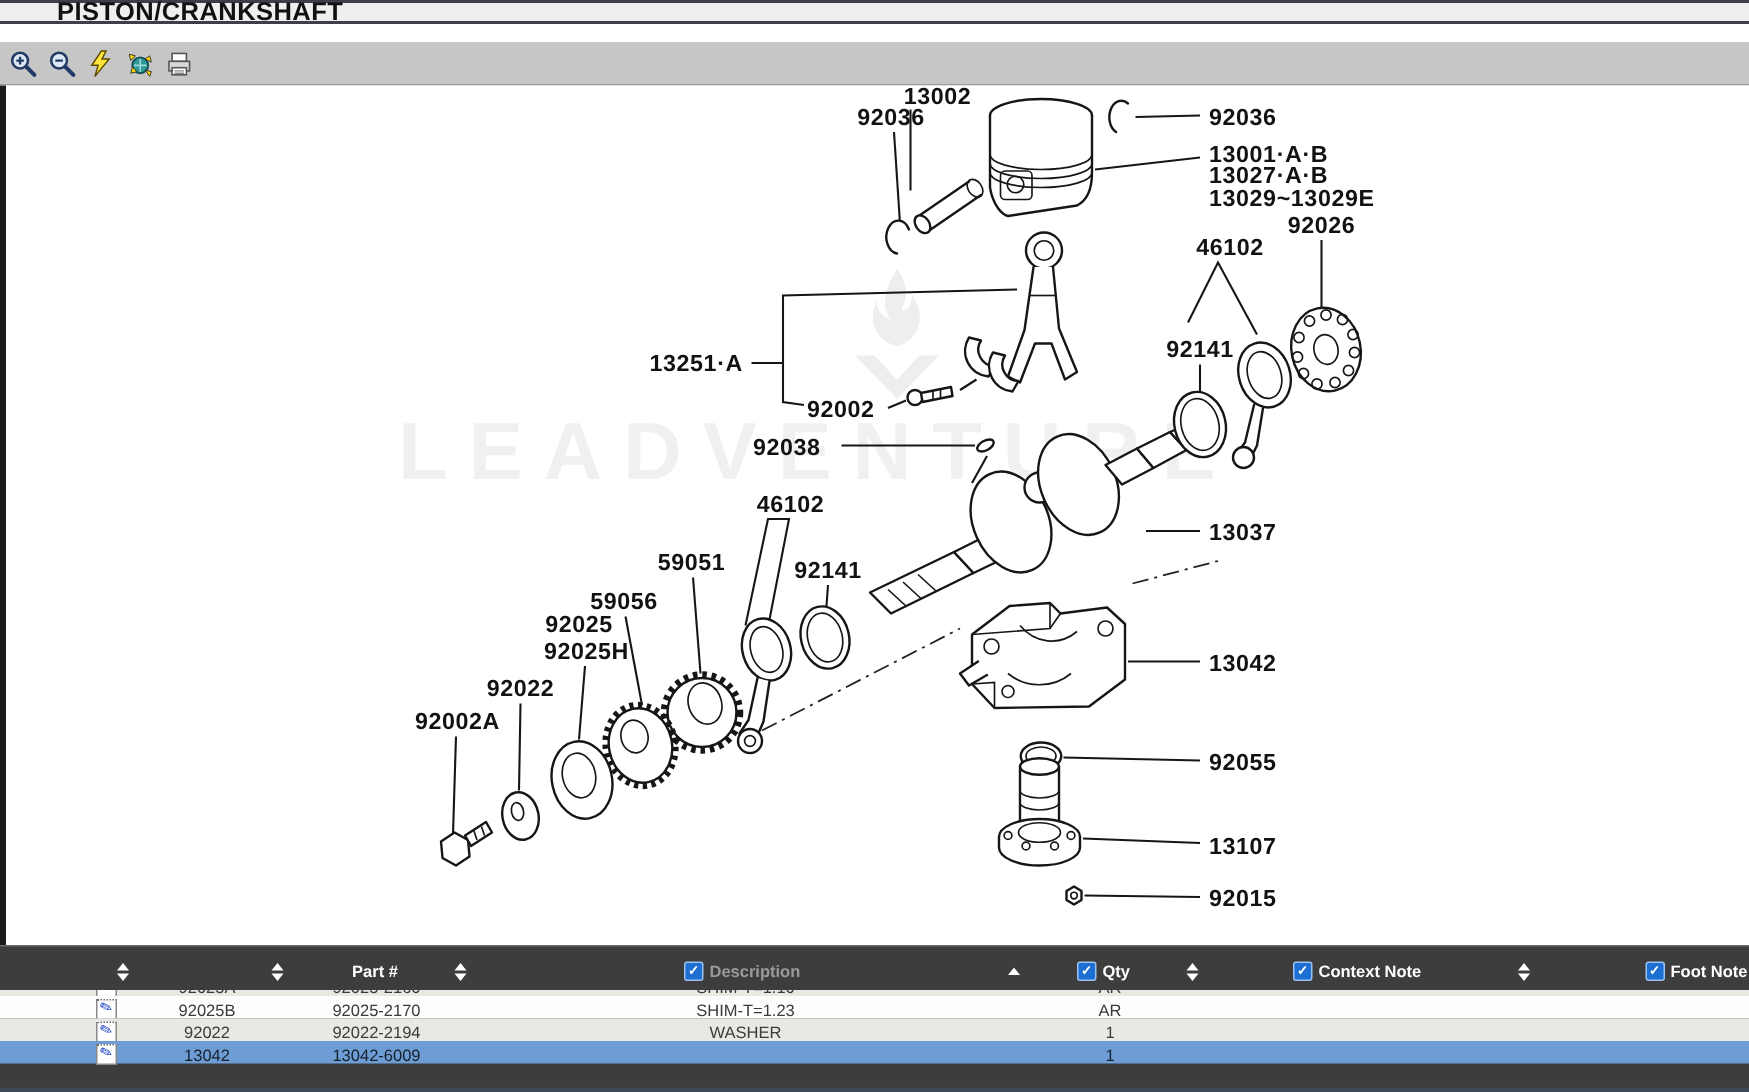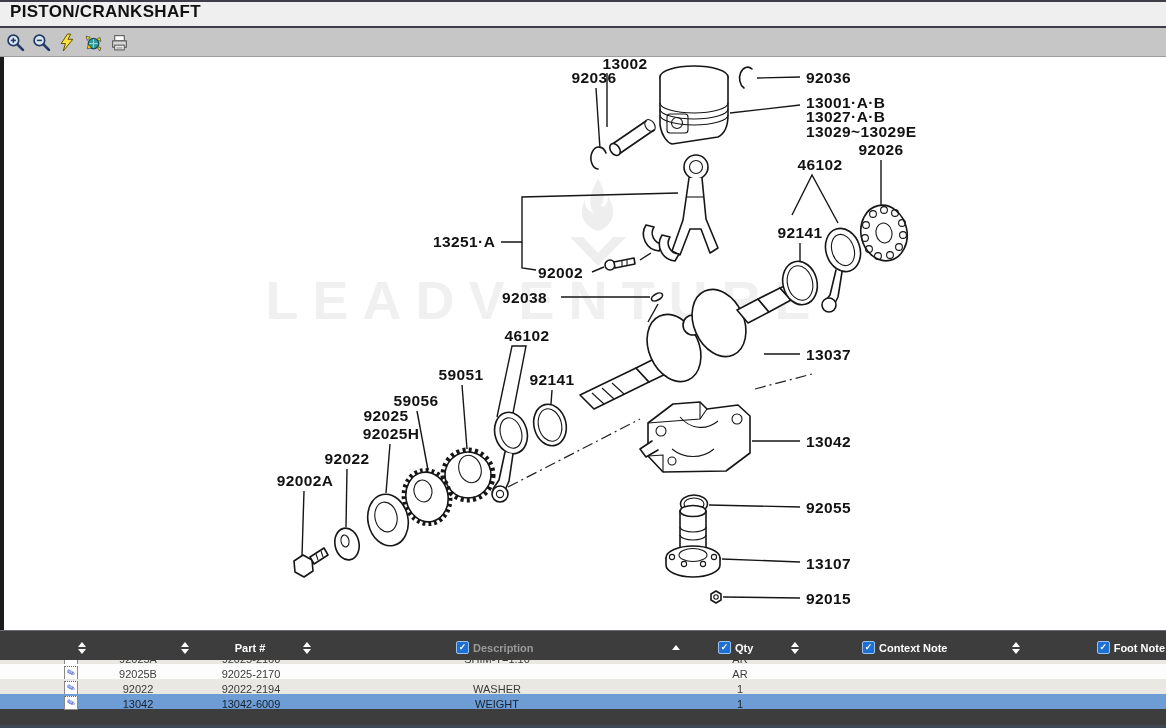--- a/index.html
+++ b/index.html
@@ -1,22 +1,22 @@
 <!DOCTYPE html>
 <html><head>
 <meta charset="utf-8">
 <style>
   html,body{margin:0;padding:0;background:#fff;}
   body{width:1166px;height:728px;overflow:hidden;position:relative;
        font-family:"Liberation Sans",sans-serif;-webkit-font-smoothing:antialiased;}
 
   
-  .titlebar{position:absolute;left:0;top:0;width:1166px;height:28px;
+  .titlebar{position:absolute;left:0;top:0;width:1166px;height:16px;
     background:#efefef;border-top:2px solid #3e3e48;border-bottom:2px solid #3e3e48;
-    box-sizing:border-box;display:flex;align-items:flex-start;}
+    box-sizing:border-box;display:flex;align-items:center;padding-left:28px;}
   .titlebar .title{font-size:17px;font-weight:bold;color:#111;padding-left:10px;letter-spacing:.3px;}
 
   
   .toolbar{position:absolute;left:0;top:28px;width:1166px;height:29px;background:#c6c6c6;
     border-bottom:1px solid #9c9c9c;box-sizing:border-box;display:flex;align-items:center;gap:6px;padding-left:5px;}
   .tbtn{width:20px;height:20px;display:flex;align-items:center;justify-content:center;cursor:pointer;}
 
   
   .diagram{position:absolute;left:0;top:57px;width:1166px;height:573px;background:#fff;}
   .left-edge{position:absolute;left:0;top:0;width:4px;height:573px;background:#1b1b1b;}
@@ -411,37 +411,37 @@
       <span class="cell c-part">92025-2160</span>
       <span class="cell c-desc">SHIM-T=1.10</span>
       <span class="cell c-qty">AR</span>
       <span class="cell c-ctx"></span>
       <span class="cell c-foot"></span>
     </div>
     <div class="trow plain">
       <span class="rowicon"></span>
       <span class="cell c-ref">92025B</span>
       <span class="cell c-part">92025-2170</span>
+      <span class="cell c-desc">SHIM-T=1.23</span>
       <span class="cell c-qty">AR</span>
       <span class="cell c-ctx"></span>
       <span class="cell c-foot"></span>
     </div>
     <div class="trow alt">
       <span class="rowicon"></span>
       <span class="cell c-ref">92022</span>
       <span class="cell c-part">92022-2194</span>
       <span class="cell c-desc">WASHER</span>
       <span class="cell c-qty">1</span>
       <span class="cell c-ctx"></span>
       <span class="cell c-foot"></span>
     </div>
     <div class="trow sel">
       <span class="rowicon"></span>
       <span class="cell c-ref">13042</span>
       <span class="cell c-part">13042-6009</span>
-      <span class="cell c-desc">WEIGHT</span>
       <span class="cell c-qty">1</span>
       <span class="cell c-ctx"></span>
       <span class="cell c-foot"></span>
     </div>
   </div>
   <div class="tp-bottom"></div>
 </div>
 
 </body></html>

